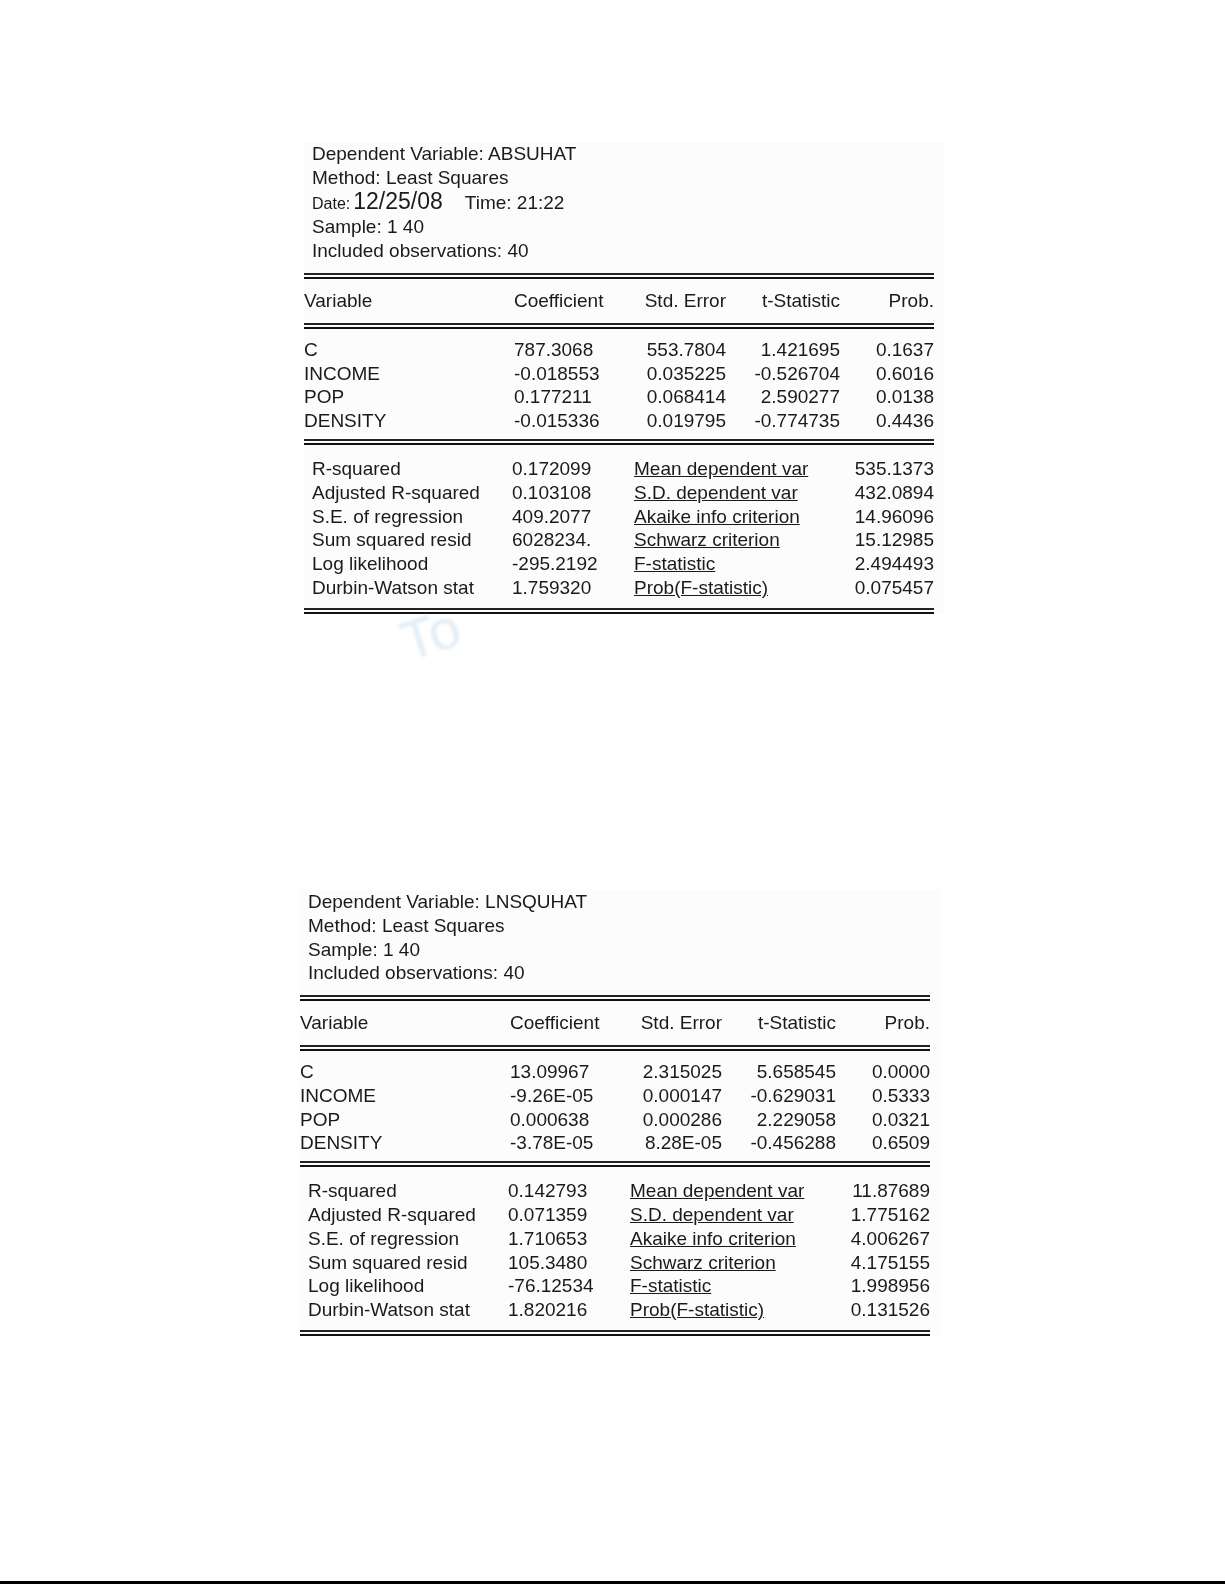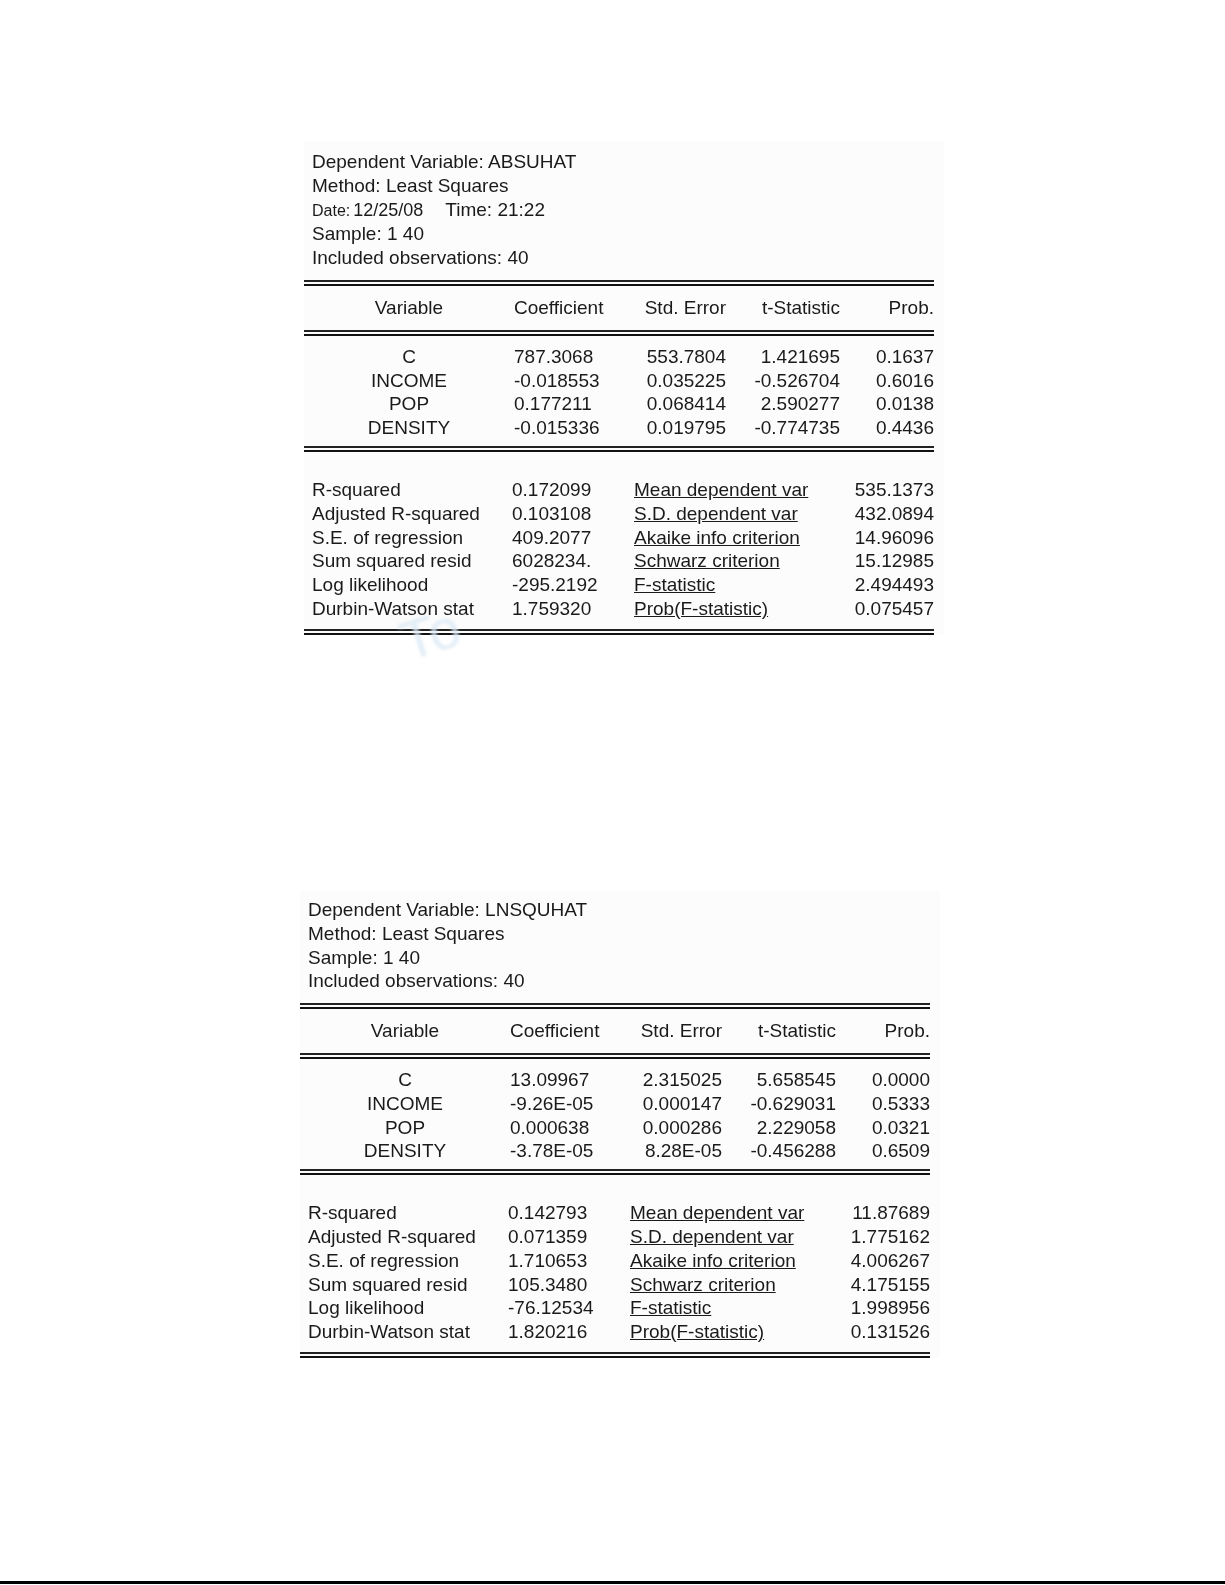--- a/index.html
+++ b/index.html
@@ -28,25 +28,24 @@
     width: 640px;
     background: #fcfcfc;
   }
   #panel-1 { left: 304px; top: 142px; }
   #panel-2 { left: 300px; top: 890px; }
 
   .header-block {
     padding: 0 0 0 8px;
     font-size: 19px;
     line-height: 23.8px;
-    margin-top: 8px;
   }
   .header-line { white-space: pre; }
   .date-label { font-size: 16px; }
-  .date-value { font-size: 18px; margin-left: 3px; }
+  .date-value { font-size: 23px; margin-left: 3px; }
   .time-text { margin-left: 22px; }
 
   .double-rule {
     width: 630px;
     height: 6px;
     position: relative;
   }
   .double-rule::before, .double-rule::after {
     content: "";
     position: absolute;
@@ -68,28 +67,28 @@
   }
   .coef-rows {
     padding: 9px 0 6px 0;
   }
   .coef-row {
     display: flex;
     height: 23.8px;
     align-items: center;
     font-size: 19px;
   }
-  .c-var { width: 210px; text-align: center; }
+  .c-var { width: 210px; }
   .c-coef { width: 98px; }
   .c-se { width: 114px; text-align: right; }
   .c-t { width: 114px; text-align: right; }
   .c-p { width: 94px; text-align: right; }
 
   .stats-block {
-    padding: 26px 0 8px 0;
+    padding: 12px 0 8px 0;
   }
   .stat-row {
     display: flex;
     height: 23.8px;
     align-items: center;
     font-size: 19px;
   }
   .s-label1 { width: 200px; padding-left: 8px; }
   .s-val1 { width: 98px; }
   .s-label2 { width: 220px; padding-left: 24px; text-decoration: underline; }

